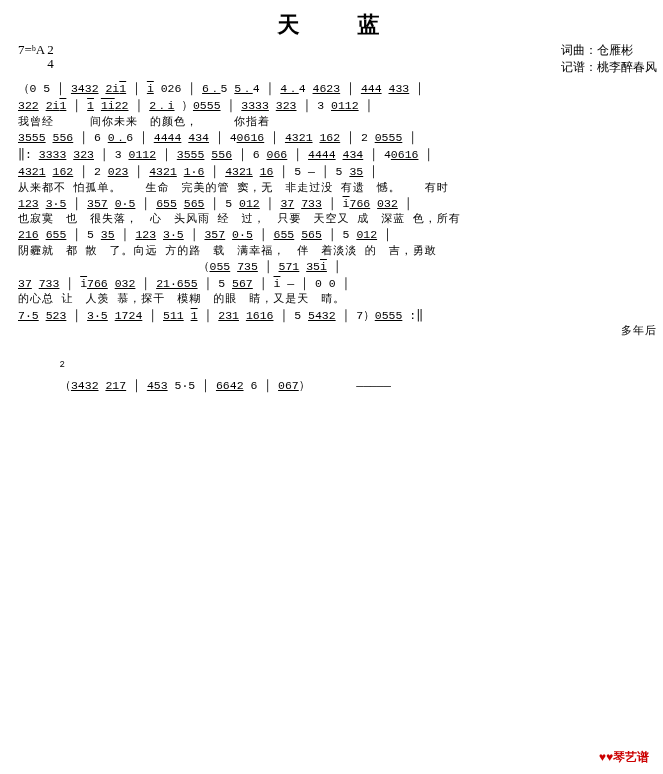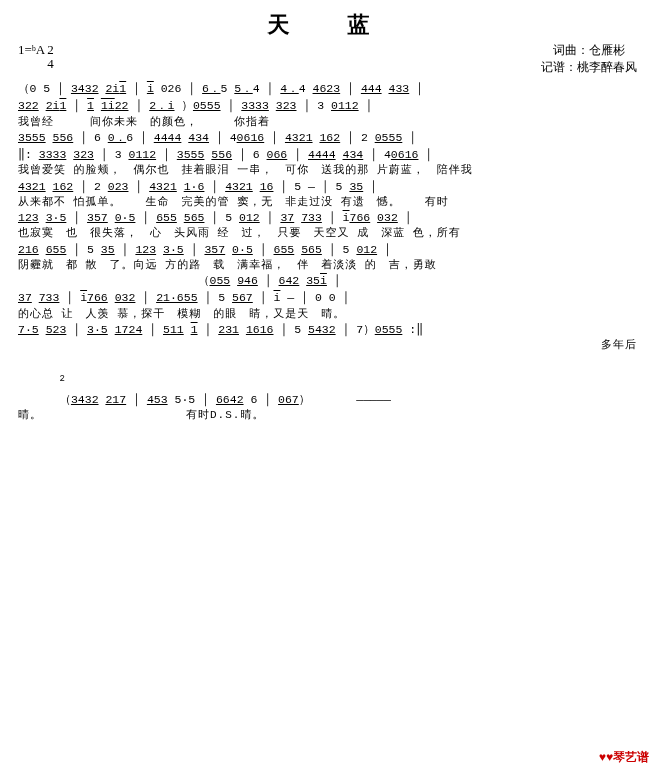--- a/index.html
+++ b/index.html
@@ -8,21 +8,21 @@
       min-height: 774px;
       background: #fff;
       font-family: 'SimSun', 'Song', serif;
       color: #000;
       position: relative;
       overflow-x: hidden;
     }
     .page {
       width: 663px;
       min-height: 774px;
-      padding: 10px 26px 10px 18px;
+      padding: 10px 6px 10px 18px;
       position: relative;
     }
     .title-row {
       text-align: center;
       font-size: 22px;
       font-weight: bold;
       letter-spacing: 18px;
       margin-bottom: 2px;
     }
     .info-left { display: flex; align-items: flex-end; gap: 8px; }
@@ -51,66 +51,64 @@
 </head>
 <body>
 
 <div class="page">
   <div class="title-row">天　蓝</div>
 
 
   <div style="display:flex; justify-content:space-between; align-items:flex-start; font-size:12px; margin-bottom:4px;">
     <div class="info-left">
       <div class="key-sig">
-        <span>1=ᵇA</span>
+        <span>7=ᵇA</span>
         <div class="time-sig">
           <span>2</span>
           <span>4</span>
         </div>
       </div>
     </div>
-    <div style="text-align:center;">
+    <div style="text-align:left;">
       <div>词曲：仓雁彬</div>
       <div>记谱：桃李醉春风</div>
     </div>
   </div>
 
   <div style="font-family:'SimSun','Courier New',monospace; font-size:11.8px; line-height:1.6;">
 
     <div style="white-space:pre; font-size:11.5px; line-height:1.5;">（0 5 │ <span style="text-decoration:underline">3432</span> <span style="text-decoration:underline">2i</span><span style="text-decoration:overline underline">1</span> │ <span style="text-decoration:overline underline">i</span> 026 │ <span style="text-decoration:underline">6．</span>5 <span style="text-decoration:underline">5．</span>4 │ <span style="text-decoration:underline">4．</span>4 <span style="text-decoration:underline">4623</span> │ <span style="text-decoration:underline">444</span> <span style="text-decoration:underline">433</span> │</div>
 
     <div style="white-space:pre; font-size:11.5px; line-height:1.5;"><span style="text-decoration:underline">322</span> <span style="text-decoration:underline">2i</span><span style="text-decoration:overline underline">1</span> │ <span style="text-decoration:overline underline">1</span> <span style="text-decoration:overline underline">1i</span><span style="text-decoration:underline">22</span> │ <span style="text-decoration:underline">2．i</span> ）<span style="text-decoration:underline">0555</span> │ <span style="text-decoration:underline">3333</span> <span style="text-decoration:underline">323</span> │ 3 <span style="text-decoration:underline">0112</span> │</div>
     <div style="font-size:11px; letter-spacing:1px; line-height:1.3; white-space:pre;">我曾经　　　间你未来　的颜色，　　　你指着</div>
 
     <div style="white-space:pre; font-size:11.5px; line-height:1.5;"><span style="text-decoration:underline">3555</span> <span style="text-decoration:underline">556</span> │ 6 <span style="text-decoration:underline">0．</span>6 │ <span style="text-decoration:underline">4444</span> <span style="text-decoration:underline">434</span> │ 4<span style="text-decoration:underline">0616</span> │ <span style="text-decoration:underline">4321</span> <span style="text-decoration:underline">162</span> │ 2 <span style="text-decoration:underline">0555</span> │</div>
 
     <div style="white-space:pre; font-size:11.5px; line-height:1.5;">‖: <span style="text-decoration:underline">3333</span> <span style="text-decoration:underline">323</span> │ 3 <span style="text-decoration:underline">0112</span> │ <span style="text-decoration:underline">3555</span> <span style="text-decoration:underline">556</span> │ 6 <span style="text-decoration:underline">066</span> │ <span style="text-decoration:underline">4444</span> <span style="text-decoration:underline">434</span> │ 4<span style="text-decoration:underline">0616</span> │</div>
-    <div style="font-size:11px; letter-spacing:1px; line-height:1.3; white-space:pre;">我曾爱笑 的脸颊，　偶尔也　挂着眼泪 一串，　可你　送我的那 片蔚蓝，　陪伴我</div>
 
     <div style="white-space:pre; font-size:11.5px; line-height:1.5;"><span style="text-decoration:underline">4321</span> <span style="text-decoration:underline">162</span> │ 2 <span style="text-decoration:underline">023</span> │ <span style="text-decoration:underline">4321</span> <span style="text-decoration:underline">1·6</span> │ <span style="text-decoration:underline">4321</span> <span style="text-decoration:underline">16</span> │ 5 — │ 5 <span style="text-decoration:underline">35</span> │</div>
     <div style="font-size:11px; letter-spacing:1px; line-height:1.3; white-space:pre;">从来都不 怕孤单。　　生命　完美的管 窦，无　非走过没 有遗　憾。　　有时</div>
 
     <div style="white-space:pre; font-size:11.5px; line-height:1.5;"><span style="text-decoration:underline">123</span> <span style="text-decoration:underline">3·5</span> │ <span style="text-decoration:underline">357</span> <span style="text-decoration:underline">0·5</span> │ <span style="text-decoration:underline">655</span> <span style="text-decoration:underline">565</span> │ 5 <span style="text-decoration:underline">012</span> │ <span style="text-decoration:underline">37</span> <span style="text-decoration:underline">733</span> │ <span style="text-decoration:overline">i</span><span style="text-decoration:underline">766</span> <span style="text-decoration:underline">032</span> │</div>
     <div style="font-size:11px; letter-spacing:1px; line-height:1.3; white-space:pre;">也寂寞　也　很失落，　心　头风雨 经　过，　只要　天空又 成　深蓝 色，所有</div>
 
     <div style="white-space:pre; font-size:11.5px; line-height:1.5;"><span style="text-decoration:underline">216</span> <span style="text-decoration:underline">655</span> │ 5 <span style="text-decoration:underline">35</span> │ <span style="text-decoration:underline">123</span> <span style="text-decoration:underline">3·5</span> │ <span style="text-decoration:underline">357</span> <span style="text-decoration:underline">0·5</span> │ <span style="text-decoration:underline">655</span> <span style="text-decoration:underline">565</span> │ 5 <span style="text-decoration:underline">012</span> │</div>
     <div style="font-size:11px; letter-spacing:1px; line-height:1.3; white-space:pre;">阴霾就　都 散　了。向远 方的路　载　满幸福，　伴　着淡淡 的　吉，勇敢</div>
 
-    <div style="white-space:pre; font-size:11.5px; line-height:1.5; padding-left: 180px;">（<span style="text-decoration:underline">055</span> <span style="text-decoration:underline">946</span> │ <span style="text-decoration:underline">642</span> <span style="text-decoration:underline">35</span><span style="text-decoration:overline underline">i</span> │</div>
+    <div style="white-space:pre; font-size:11.5px; line-height:1.5; padding-left: 180px;">（<span style="text-decoration:underline">055</span> <span style="text-decoration:underline">735</span> │ <span style="text-decoration:underline">571</span> <span style="text-decoration:underline">35</span><span style="text-decoration:overline underline">i</span> │</div>
 
     <div style="white-space:pre; font-size:11.5px; line-height:1.5;"><span style="text-decoration:underline">37</span> <span style="text-decoration:underline">733</span> │ <span style="text-decoration:overline">i</span><span style="text-decoration:underline">766</span> <span style="text-decoration:underline">032</span> │ <span style="text-decoration:underline">21·655</span> │ 5 <span style="text-decoration:underline">567</span> │ <span style="text-decoration:overline">i</span> — │ 0 0 │</div>
     <div style="font-size:11px; letter-spacing:1px; line-height:1.3; white-space:pre;">的心总 让　人羡 慕，探干　模糊　的眼　睛，又是天　晴。</div>
 
     <div style="white-space:pre; font-size:11.5px; line-height:1.5;"><span style="text-decoration:underline">7·5</span> <span style="text-decoration:underline">523</span> │ <span style="text-decoration:underline">3·5</span> <span style="text-decoration:underline">1724</span> │ <span style="text-decoration:underline">511</span> <span style="text-decoration:overline underline">1</span> │ <span style="text-decoration:underline">231</span> <span style="text-decoration:underline">1616</span> │ 5 <span style="text-decoration:underline">5432</span> │ 7）<span style="text-decoration:underline">0555</span> :‖</div>
     <div style="font-size:11px; letter-spacing:1px; line-height:1.3; text-align:right; white-space:pre;">                                                              多年后</div>
 
     <div style="white-space:pre; font-size:11.5px; line-height:1.5; margin-top:3px;">
       <span style="font-size:9px; vertical-align:super;">2</span>
       （<span style="text-decoration:underline">3432</span> <span style="text-decoration:underline">217</span> │ <span style="text-decoration:underline">453</span> <span style="">5·5</span> │ <span style="text-decoration:underline">6642</span> 6 │ <span style="text-decoration:underline">067</span>）　　　　—————</div>
 
-    <div style="font-size:11px; letter-spacing:1px; line-height:1.3; white-space:pre;">晴。　　　　　　　　　　　　有时D.S.晴。</div>
 
   </div>
 
   <div class="watermark">
     <span style="color:#c00;">♥</span><span>♥琴艺谱</span>
   </div>
 </div>
 
 </body></html>

